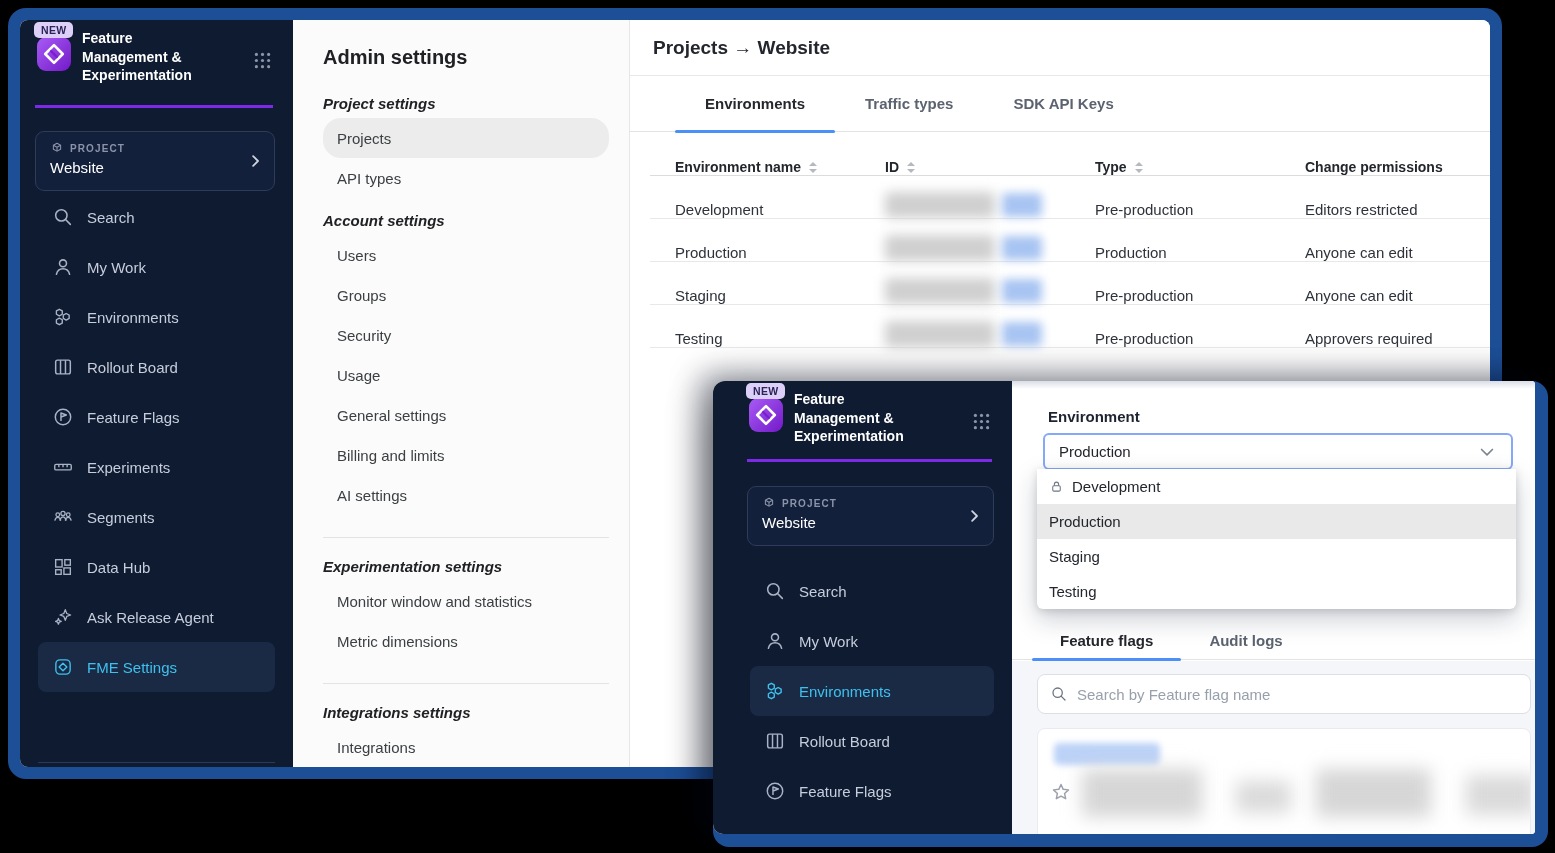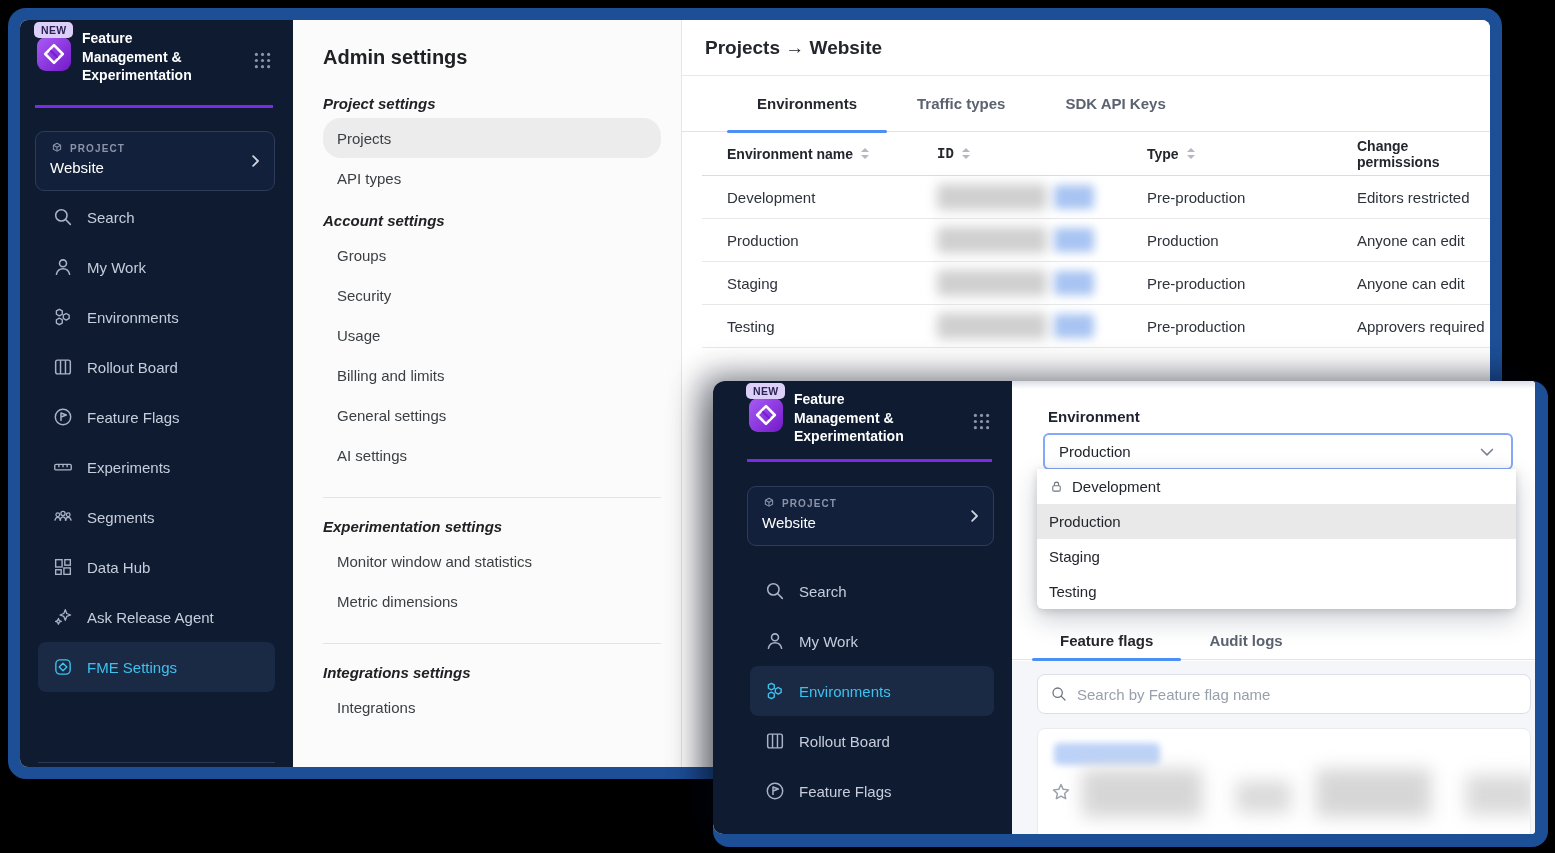--- a/index.html
+++ b/index.html
@@ -37,45 +37,45 @@
   .nav { margin-top:1px; }
   .sidebar-front .nav { margin-top:20px; }
   .nav-item { display:flex; align-items:center; gap:13px; height:50px; margin:0 18px; padding-left:14px;
               border-radius:8px; font-size:15px; cursor:pointer; }
   .nav-item.active { background:#1a2a45; color:#3ec1ee; }
   .nav-item .nav-icon { display:flex; color:#aab3c6; }
   .nav-item.active .nav-icon { color:#3ec1ee; }
   .sidebar-bottom-hint { position:absolute; left:18px; right:18px; bottom:4px; border-top:1px solid #2a3a58; }
 
   
-  .admin-panel { width:389px; flex-shrink:0; background:#fbfbfb; border-right:1px solid #e6e6e6;
+  .admin-panel { width:337px; flex-shrink:0; background:#fbfbfb; border-right:1px solid #e6e6e6;
                  padding:26px 16px 0 30px; color:#3c4043; }
   .admin-title { font-size:20px; font-weight:700; color:#202124; margin-bottom:26px; }
   .admin-header { font-size:15px; font-weight:700; color:#202124; margin:14px 0 6px;font-style:italic; }
   .admin-item { height:40px; display:flex; align-items:center; padding-left:14px; margin-right:4px;
                 border-radius:18px; font-size:15px; color:#3c4043; cursor:pointer; }
   .admin-item.active { background:#ececec; }
   .admin-divider { border-top:1px solid #e3e3e3; margin:22px 4px 20px 0; }
 
   
   .content { flex:1; min-width:0; background:#fff; display:flex; flex-direction:column; }
   .content-header { height:56px; flex-shrink:0; border-bottom:1px solid #e8e8e8; display:flex; align-items:center; padding-left:23px; }
   .breadcrumb { font-size:19px; font-weight:700; color:#23262d; }
   .tabs-row { height:56px; flex-shrink:0; border-bottom:1px solid #e3e3e3; display:flex; align-items:stretch; padding-left:45px; }
   .tab { padding:0 30px; display:flex; align-items:center; font-size:15px; font-weight:600; color:#5c6370;
          position:relative; cursor:pointer; }
   .tab.active { color:#26282e; }
   .tab.active::after { content:""; position:absolute; left:0; right:0; bottom:-2px; height:3px;
                        background:#4c8ff7; border-radius:2px; }
   .table { margin-left:20px; }
-  .thead, .trow { display:flex; align-items:center; border-bottom:1px solid #e8e8e8; }
+  .thead, .trow { display:flex; align-items:flex-end; border-bottom:1px solid #e8e8e8; }
   .thead { height:44px; border-bottom:1px solid #dcdcdc; }
   .trow { height:43px; }
   .cell { padding-left:25px; display:flex; align-items:center; }
-  .c1 { width:210px; } .c2 { width:210px;font-family:Liberation Mono, monospace; } .c3 { width:210px; } .c4 { flex:1; }
+  .c1 { width:210px; } .c2 { width:210px; } .c3 { width:210px; } .c4 { flex:1; }
   .th { font-size:14px; font-weight:700; color:#23262d; }
   .td { font-size:15px; color:#2e323a; }
   .sort { width:8px; height:13px; position:relative; margin-left:8px; cursor:pointer; }
   .sort::before, .sort::after { content:""; position:absolute; left:0; border-left:4px solid transparent; border-right:4px solid transparent; }
   .sort::before { top:1px; border-bottom:4px solid #b4b8bf; }
   .sort::after { bottom:1px; border-top:4px solid #b4b8bf; }
   .id-redact { display:flex; align-items:center; gap:7px; }
   .blob { border-radius:4px; }
   .blob-gray { width:110px; height:26px; background:#cfcfcf; filter:blur(6px); }
   .blob-blue { width:40px; height:24px; background:#a8c4f2; filter:blur(5px); }
@@ -365,25 +365,26 @@
         </nav>
         <div class="sidebar-bottom-hint"></div>
       </aside>
 
       <nav class="admin-panel">
         <div class="admin-title">Admin settings</div>
         <div class="admin-header">Project settings</div>
         <div class="admin-item active">Projects</div>
         <div class="admin-item">API types</div>
         <div class="admin-header">Account settings</div>
+        <div class="admin-item">Users</div>
         <div class="admin-item">Groups</div>
         <div class="admin-item">Security</div>
         <div class="admin-item">Usage</div>
+        <div class="admin-item">General settings</div>
         <div class="admin-item">Billing and limits</div>
-        <div class="admin-item">General settings</div>
         <div class="admin-item">AI settings</div>
         <div class="admin-divider"></div>
         <div class="admin-header">Experimentation settings</div>
         <div class="admin-item">Monitor window and statistics</div>
         <div class="admin-item">Metric dimensions</div>
         <div class="admin-divider"></div>
         <div class="admin-header">Integrations settings</div>
         <div class="admin-item">Integrations</div>
       </nav>
 

